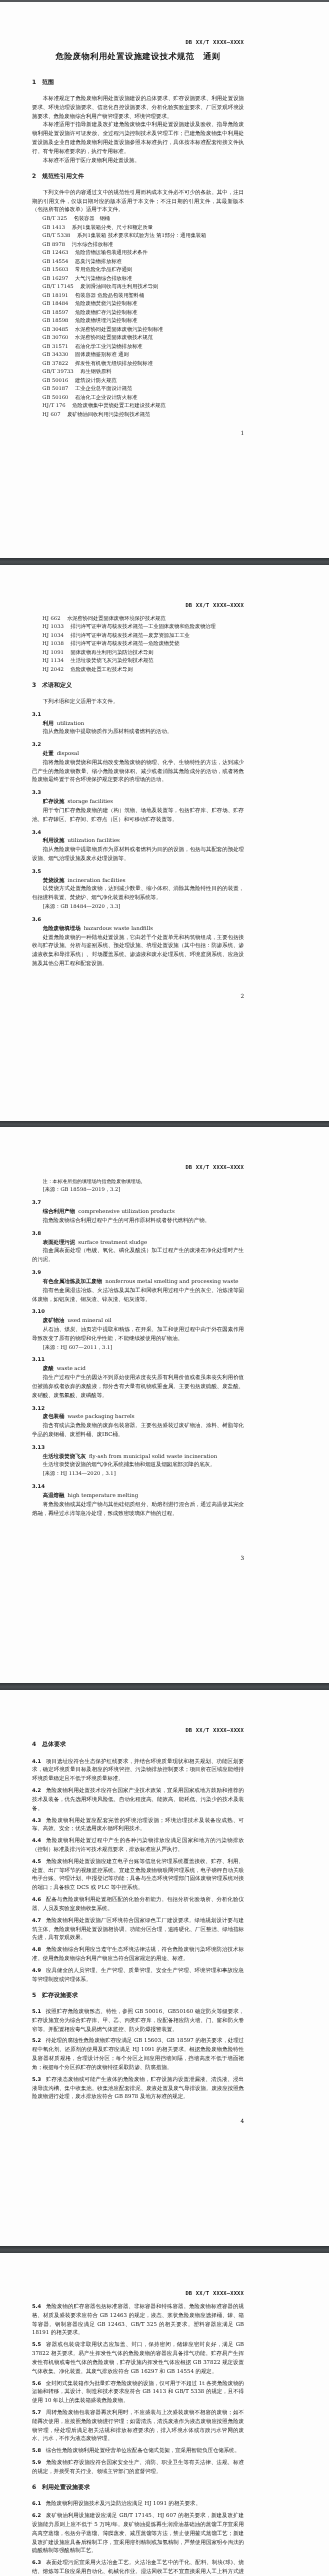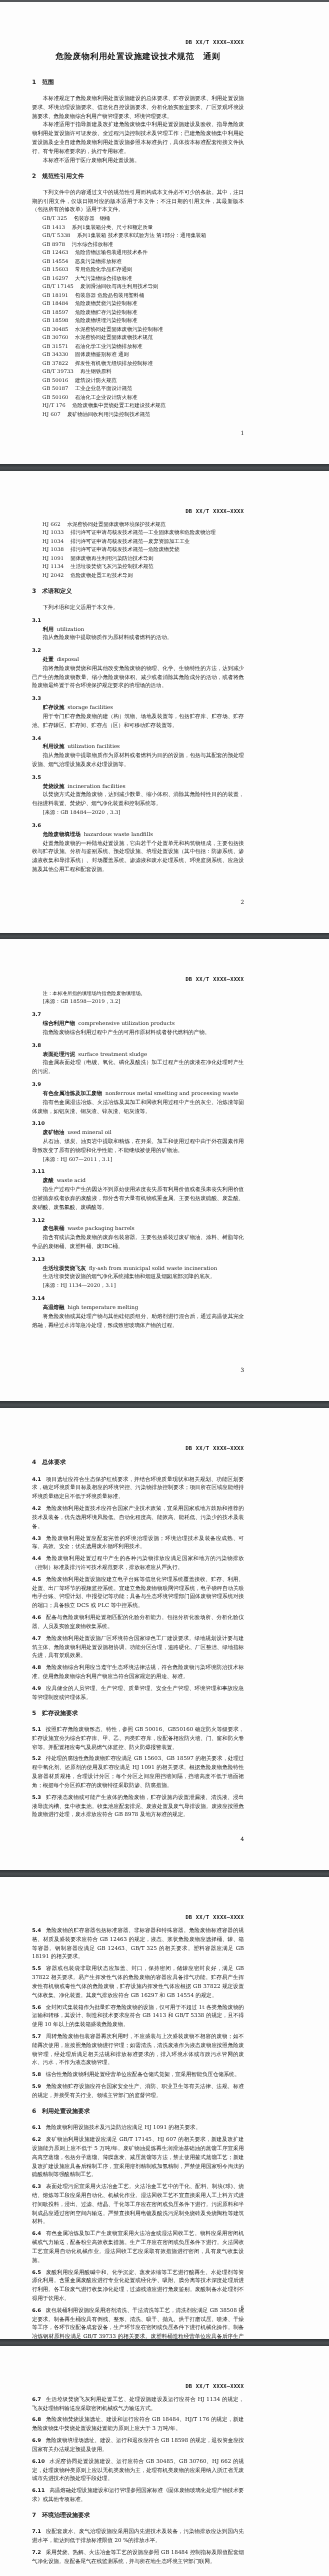--- a/index.html
+++ b/index.html
@@ -12,21 +12,21 @@
   body{
     width:330px;
     background:var(--sep-color);
     font-family:"DejaVu Serif","Liberation Serif",serif;
     color:var(--text-color);
   }
   #doc{width:330px;}
   .top-strip{height:2.1px;background:var(--strip-color);}
   .page-separator{height:6.7px;background:linear-gradient(180deg,#303437 0%,#4b4f52 55%,#3b3f42 100%);}
   .page{
-    width:330px;height:462px;
+    width:330px;height:556px;
     background:var(--page-bg);
     position:relative;
     box-sizing:border-box;
     padding:37px 86px 0 32px;
     overflow:hidden;
   }
   .page-header{
     font-family:"DejaVu Sans Mono","Liberation Mono",monospace;
     font-weight:bold;
     font-size:5.4px;

